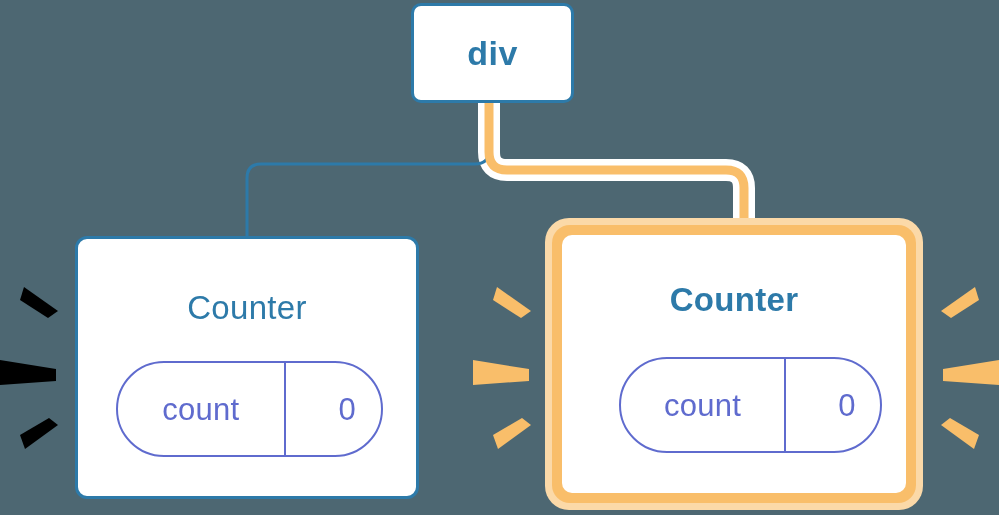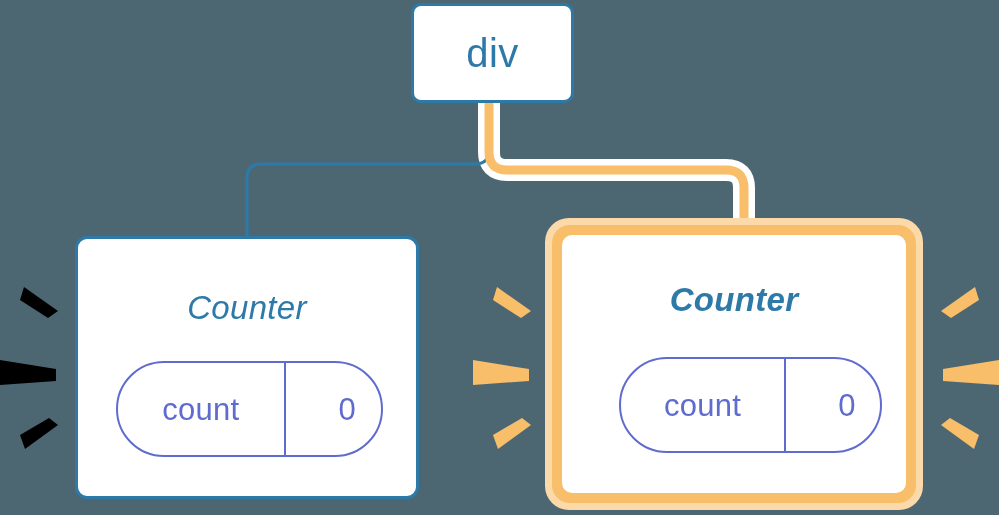--- a/index.html
+++ b/index.html
@@ -47,22 +47,22 @@
     width: 163px;
     height: 100px;
     border: 3px solid #2d7aa9;
     border-radius: 10px;
     display: flex;
     align-items: center;
     justify-content: center;
   }
   .node-label-div {
     color: #2d7aa9;
-    font-size: 40px;
-    font-weight: 400;
+    font-size: 34px;
+    font-weight: 700;
     letter-spacing: 0.5px;
     line-height: 1;
   }
 
   .node-counter-left {
     left: 75px;
     top: 236px;
     width: 344px;
     height: 263px;
     border: 3px solid #2d7aa9;
@@ -106,21 +106,20 @@
   }
   .counter-title {
     position: absolute;
     left: 0;
     right: 0;
     text-align: center;
     color: #2d7aa9;
     font-size: 33px;
     line-height: 1;
     letter-spacing: 0.3px;
-    font-style: italic;
   }
   .node-counter-left .counter-title {
     top: 52px;
     font-weight: 400;
   }
   .node-counter-right .counter-title {
     top: 48px;
     font-weight: 700;
   }
 

